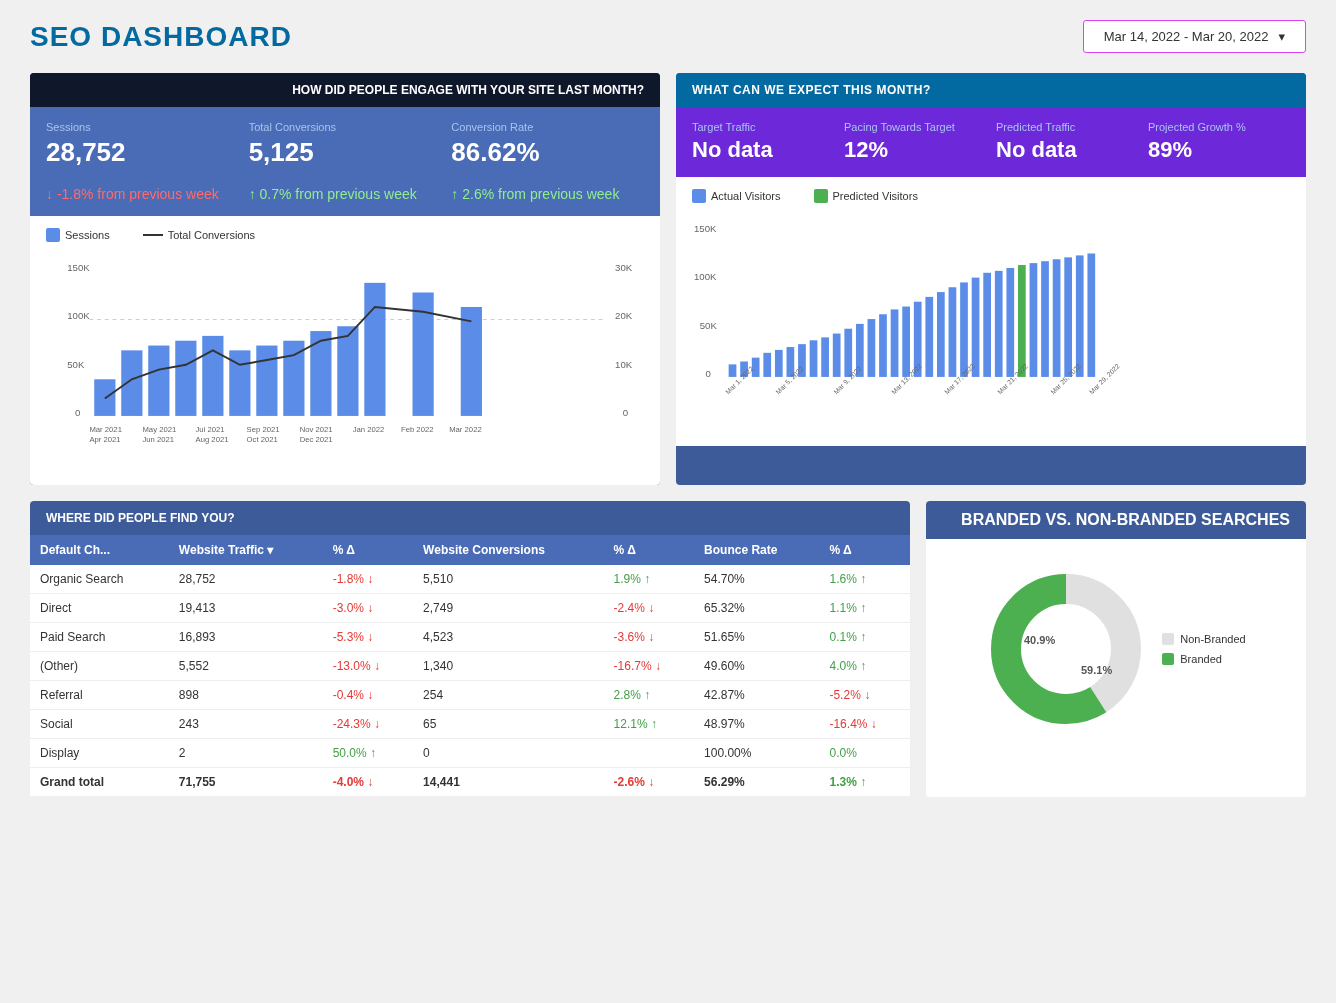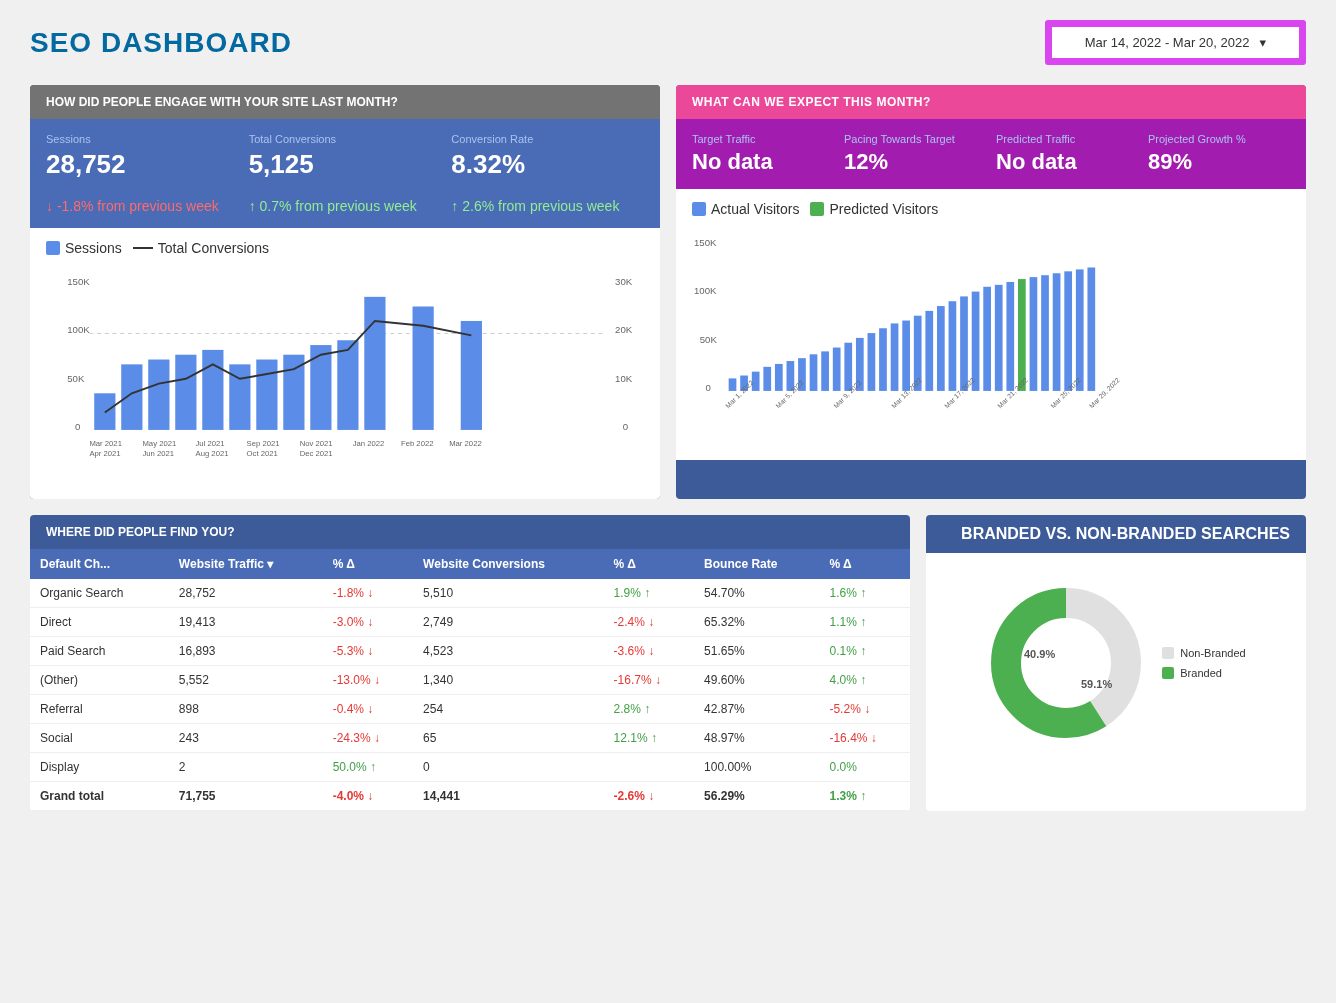--- a/index.html
+++ b/index.html
@@ -2,48 +2,48 @@
 <html><head>
   <meta charset="utf-8">
   <style>
     * { box-sizing: border-box; margin: 0; padding: 0; }
     body { font-family: Arial, sans-serif; background: #f0f0f0; color: #333; font-size: 13px; }
 
     .page-wrapper { padding: 20px 30px; max-width: 1336px; }
 
     .top-header { display: flex; justify-content: space-between; align-items: center; margin-bottom: 20px; }
     .page-title { font-size: 28px; font-weight: 900; color: #0369a1; letter-spacing: 1px; }
-    .date-selector { border: 7px solid #d946ef; padding: 8px 33px; background: #fff; border-radius: 3px; display: flex; align-items: center; gap: 10px; cursor: pointer; font-size: 13px; }
+    .date-selector { border: 1px solid #d946ef; padding: 8px 20px; background: #fff; border-radius: 3px; display: flex; align-items: center; gap: 10px; cursor: pointer; font-size: 13px; }
 
     .dashboard-grid { display: grid; grid-template-columns: 1fr 1fr; gap: 16px; }
 
     .panel { background: #fff; border-radius: 4px; overflow: hidden; }
     .panel-header { background: #3d5a99; color: #fff; padding: 10px 16px; font-size: 12px; font-weight: 700; letter-spacing: 0.5px; }
 
     
     .engagement-panel { background: #3d5a99; border-radius: 4px; padding: 0; }
-    .engagement-header { background: #737373; color: #fff; padding: 10px 16px; font-size: 12px; font-weight: 700; }
+    .engagement-header { background: #0f172a; color: #fff; padding: 10px 16px; font-size: 12px; font-weight: 700; text-align: right; }
     .engagement-metrics { background: #4a6bb5; display: grid; grid-template-columns: 1fr 1fr 1fr; padding: 14px 16px; gap: 10px; }
     .metric-item { }
     .metric-label { color: #a8c4f0; font-size: 11px; margin-bottom: 4px; }
     .metric-value { color: #fff; font-size: 26px; font-weight: 700; }
     .metric-change { font-size: 14px; margin-top: 18px; }
     .metric-change.negative { color: #ff6b6b; }
     .metric-change.positive { color: #90ee90; }
 
     .chart-area { background: #fff; padding: 12px 16px; }
-    .chart-legend { display: flex; gap: 11px; margin-bottom: 8px; font-size: 14px; align-items: center; }
+    .chart-legend { display: flex; gap: 33px; margin-bottom: 8px; font-size: 11px; align-items: center; }
     .legend-item { display: flex; align-items: center; gap: 5px; }
     .legend-box { width: 14px; height: 14px; border-radius: 2px; }
     .legend-line { width: 20px; height: 2px; }
 
     
     .expect-panel { background: #3d5a99; border-radius: 4px; }
-    .expect-header { background: #ec4899; color: #fff; padding: 10px 16px; font-size: 12px; font-weight: 700; }
-    .expect-metrics { background: #a21caf; display: grid; grid-template-columns: 1fr 1fr 1fr 1fr; padding: 14px 16px; gap: 10px; }
+    .expect-header { background: #0369a1; color: #fff; padding: 10px 16px; font-size: 12px; font-weight: 700; }
+    .expect-metrics { background: #6d28d9; display: grid; grid-template-columns: 1fr 1fr 1fr 1fr; padding: 14px 16px; gap: 10px; }
     .expect-metric-label { color: #a8c4f0; font-size: 11px; margin-bottom: 4px; }
     .expect-metric-value { color: #fff; font-size: 22px; font-weight: 700; }
 
     .visitors-chart { background: #fff; padding: 12px 16px; }
 
     
     .bottom-grid { display: grid; grid-template-columns: 1fr 380px; gap: 16px; margin-top: 16px; }
     .where-panel { background: #fff; border-radius: 4px; overflow: hidden; }
     .where-header { background: #3d5a99; color: #fff; padding: 10px 16px; font-size: 12px; font-weight: 700; }
 
@@ -94,21 +94,21 @@
         </div>
         <div class="metric-item">
           <div class="metric-label">Total Conversions</div>
           <div class="metric-value">5,125</div>
           <div class="metric-change positive">
             <span>↑</span> <span>0.7% from previous week</span>
           </div>
         </div>
         <div class="metric-item">
           <div class="metric-label">Conversion Rate</div>
-          <div class="metric-value">8.32%</div>
+          <div class="metric-value">86.62%</div>
           <div class="metric-change positive">
             <span>↑</span> <span>2.6% from previous week</span>
           </div>
         </div>
       </div>
       <div class="chart-area">
         <div class="chart-legend">
           <div class="legend-item">
             <div class="legend-box" style="background:#5b8de8;"></div>
             <span>Sessions</span>

